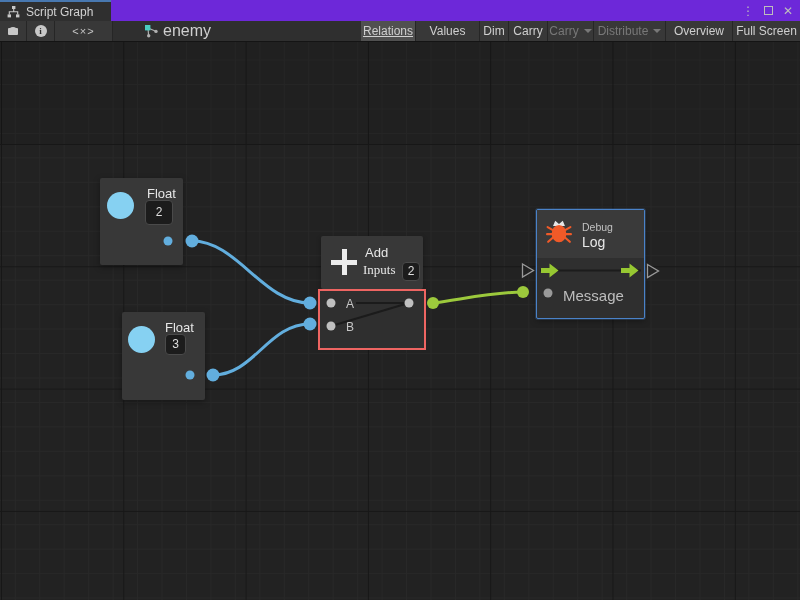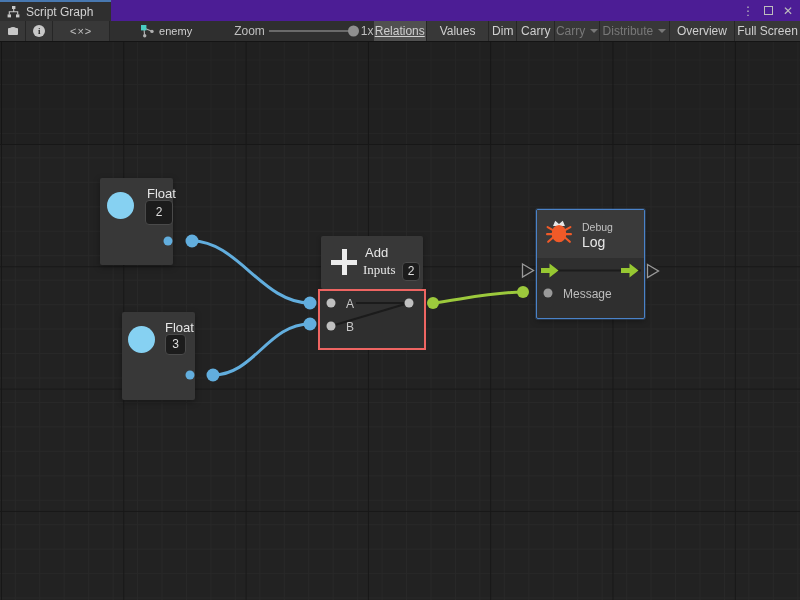--- a/index.html
+++ b/index.html
@@ -1,21 +1,21 @@
 <!DOCTYPE html>
 <html><head>
 <meta charset="utf-8">
 <style>
   * { margin:0; padding:0; box-sizing:border-box; }
   html,body { width:800px; height:600px; overflow:hidden; background:#191919;
     font-family:"Liberation Sans", sans-serif; -webkit-font-smoothing:antialiased; }
   .stage { position:relative; width:800px; height:600px; }
 
   
-  .tabbar { position:absolute; top:0; left:0; width:800px; height:21px; background:#4c1d95; }
+  .tabbar { position:absolute; top:0; left:0; width:800px; height:21px; background:#6d28d9; }
   .tab { position:absolute; top:0; left:0; width:111px; height:21px; background:#2f2f2f;
     border-top:2px solid #4878b0; display:flex; align-items:center; padding-left:7px; gap:6px; }
   .tab-label { font-size:12px; color:#d2d2d2; white-space:nowrap; }
   .winctl { position:absolute; right:4px; top:0; height:21px; display:flex; align-items:center; gap:4px; }
   .winbtn { width:16px; height:16px; display:flex; align-items:center; justify-content:center;
     color:#bdbdbd; font-size:12px; line-height:16px; }
   .maxbox { width:9px; height:9px; border:1.5px solid #bdbdbd; }
 
   
   .toolbar { position:absolute; top:21px; left:0; width:800px; height:21px; background:#2f2f2f;
@@ -25,21 +25,21 @@
   .tbtn.flat { background:#2f2f2f; border-right:none; }
   .tbtn.active { background:#505050;text-decoration:underline; }
   .tbtn.disabled { color:#787878; }
   .lock-body { width:10px; height:7px; background:#c8c8c8; border-radius:1px; margin-top:4px; }
   .lock-shackle { position:absolute; width:8px; height:7px; border:2px solid #c8c8c8;
     border-bottom:none; border-radius:4px 4px 0 0; top:3px; left:50%; transform:translateX(-50%); }
   .lock-wrap { position:relative; width:14px; height:15px; display:flex; justify-content:center; }
   .info-circle { width:12px; height:12px; border-radius:50%; background:#c8c8c8; color:#2b2b2b;
     font-size:9px; font-weight:bold; display:flex; align-items:center; justify-content:center;
     font-family:"Liberation Serif", serif; }
-  .graph-chip { display:flex; align-items:center; gap:5px; padding:0 8px; color:#cfcfcf; font-size:11px; }
+  .graph-chip { display:flex; align-items:center; gap:5px; padding:0 8px; color:#cfcfcf; font-size:16px; }
   .zoom-group { display:flex; align-items:center; color:#bfbfbf; font-size:12px; }
   .zoom-track { position:relative; width:88px; height:2px; background:#6a6a6a; margin:0 4px; }
   .zoom-handle { position:absolute; right:-2px; top:50%; transform:translateY(-50%);
     width:11px; height:11px; border-radius:50%; background:#8f8f8f; }
   .dd-arrow { width:0; height:0; border-left:4px solid transparent; border-right:4px solid transparent;
     border-top:4px solid #787878; margin-left:5px; }
 
   
   .canvas { position:absolute; top:42px; left:0; width:800px; height:558px;
     background-color:#222222;
@@ -48,21 +48,21 @@
       linear-gradient(to bottom, #171717 1px, transparent 1px),
       linear-gradient(to right, #282828 1px, transparent 1px),
       linear-gradient(to bottom, #282828 1px, transparent 1px);
     background-size: 122.3px 122.3px, 122.3px 122.3px, 24.46px 24.46px, 24.46px 24.46px;
     background-position: 1px 0, 0 102px, 14.8px 0, 0 17.6px; }
   .top-shade { position:absolute; left:0; top:0; width:800px; height:102px;
     background:rgba(0,0,0,0.055); pointer-events:none; }
 
   
   .node { position:absolute; border-radius:2px; box-shadow:0 2px 6px rgba(0,0,0,0.35); }
-  .float-node { width:73px; background:#383838; }
+  .float-node { width:83px; background:#383838; }
   .float-circle { position:absolute; width:27px; height:27px; border-radius:50%; }
   .node-title { position:absolute; font-size:13px; color:#e6e6e6; white-space:nowrap; }
   .value-box { position:absolute; background:#1c1c1c; border:1px solid #4a4a4a; border-radius:4px;
     color:#dedede; font-size:12px; text-align:center; }
 
   .add-header { position:absolute; left:3px; top:0; width:102px; height:53px; background:#383838;
     border-radius:2px; box-shadow:0 2px 5px rgba(0,0,0,0.3); }
   .plus-icon { position:absolute; left:10px; top:13px; width:26px; height:26px; }
   .plus-icon::before { content:""; position:absolute; left:0; top:10.5px; width:26px; height:5px; background:#ececec; }
   .plus-icon::after { content:""; position:absolute; left:10.5px; top:0; width:5px; height:26px; background:#ececec; }
@@ -117,27 +117,20 @@
     </div>
     <div class="tbtn flat" style="width:24px"></div>
     <div class="graph-chip">
       <svg width="13" height="13" viewBox="0 0 13 13">
         <path d="M3,3 L10.8,6.2 M3,3 L3.6,10.5" stroke="#b0b0b0" stroke-width="1.2" fill="none"></path>
         <rect x="0" y="0" width="5.4" height="5.4" fill="#49cec2"></rect>
         <circle cx="11" cy="6.4" r="1.7" fill="#b0b0b0"></circle>
         <circle cx="3.7" cy="10.8" r="1.7" fill="#b0b0b0"></circle>
       </svg>
       <span>enemy</span>
-    </div>
-    <div class="zoom-group" style="margin-left:34px">
-      <span>Zoom</span>
-      <span class="zoom-track">
-        <span class="zoom-handle"></span>
-      </span>
-      <span>1x</span>
     </div>
     <div class="tbtn flat" style="flex:1"></div>
     <div class="tbtn active" style="width:55px">
         <span>Relations</span>
       </div>
     <div class="tbtn" style="width:64px">
         <span>Values</span>
       </div>
     <div class="tbtn" style="width:29px">
         <span>Dim</span>
@@ -199,21 +192,21 @@
           <path d="M5.5,14 L1,14"></path>
           <path d="M6,17.5 L2,21"></path>
         <path d="M18,10 L22.5,7.5"></path>
           <path d="M18.5,14 L23,14"></path>
           <path d="M18,17.5 L22,21"></path>
       </g>
       <ellipse cx="12" cy="13.5" rx="6.8" ry="8" fill="#f05a28"></ellipse>
     </svg>
     <span class="debug-cat">Debug</span>
     <span class="debug-title">Log</span>
-    <span class="port-label" style="left:26px; top:77px; color:#bdbdbd; font-size:12px;">Message</span>
+    <span class="port-label" style="left:26px; top:77px; color:#bdbdbd; font-size:15px;">Message</span>
   </div>
 
   <svg class="wires" viewBox="0 0 800 600">
 
     <path d="M356,303 L407,303" stroke="#1b1b1b" stroke-width="2" fill="none"></path>
     <path d="M333,325.5 L407,303.5" stroke="#1b1b1b" stroke-width="2" fill="none"></path>
 
     <path d="M540,270.5 L641,270.5" stroke="#1c1c1c" stroke-width="2" fill="none"></path>
 
     <path d="M192,241 C238,241 262,303 310,303" stroke="#62aede" stroke-width="3" fill="none"></path>

